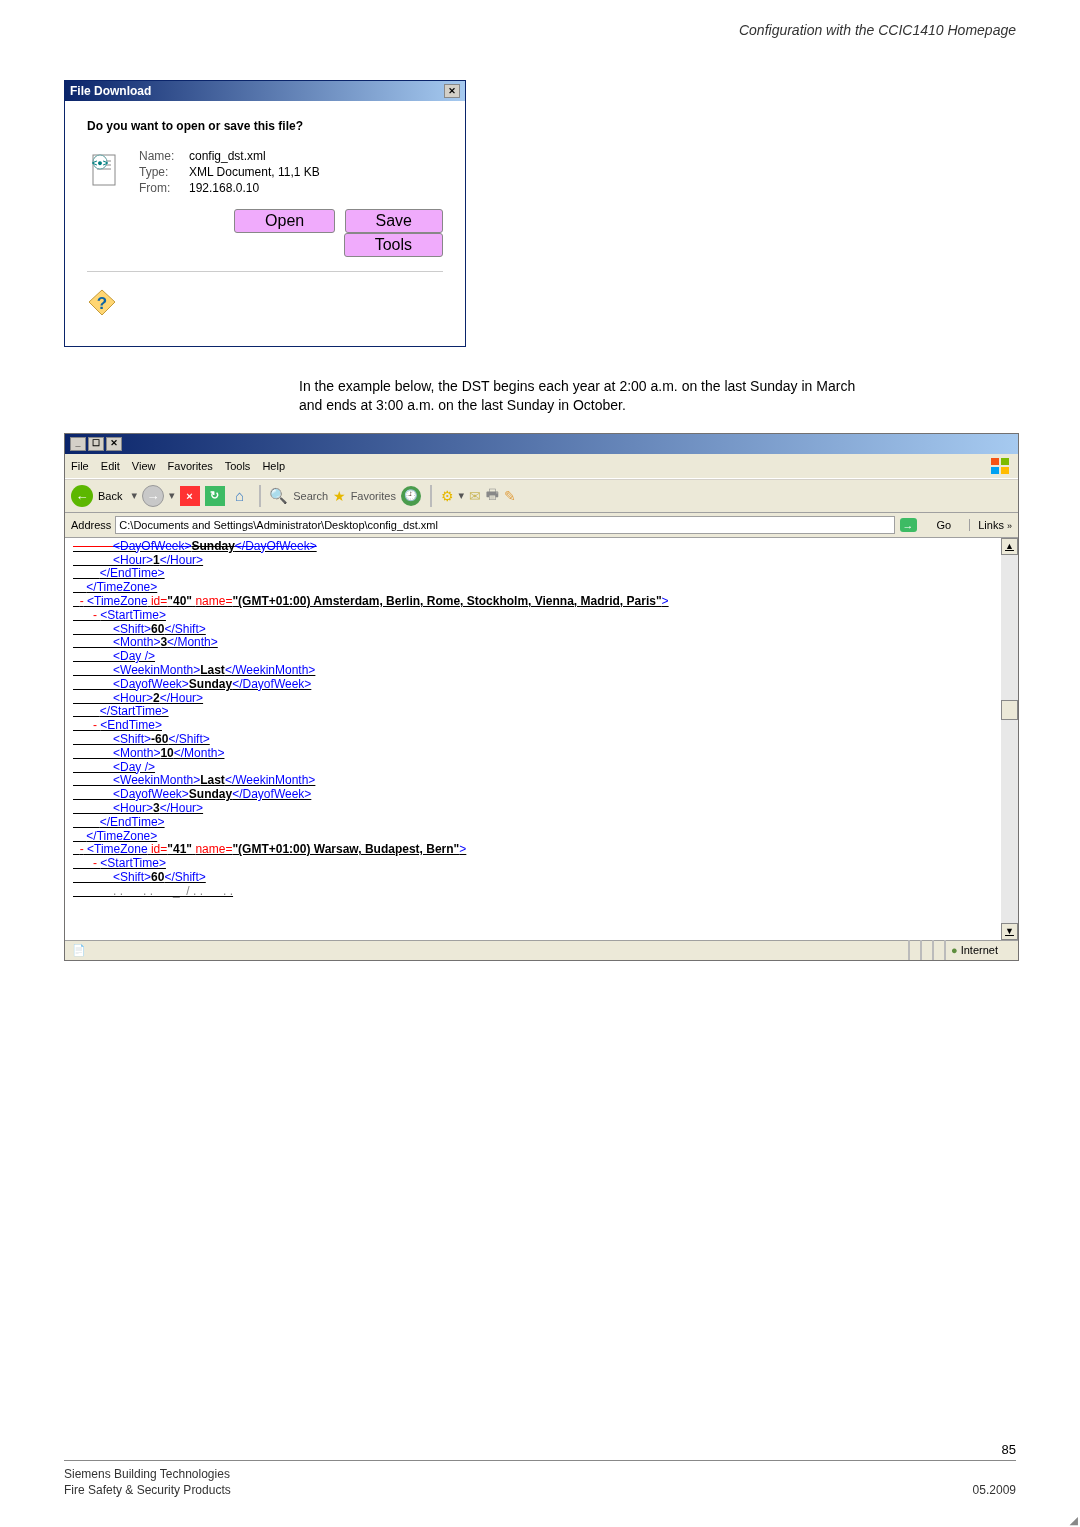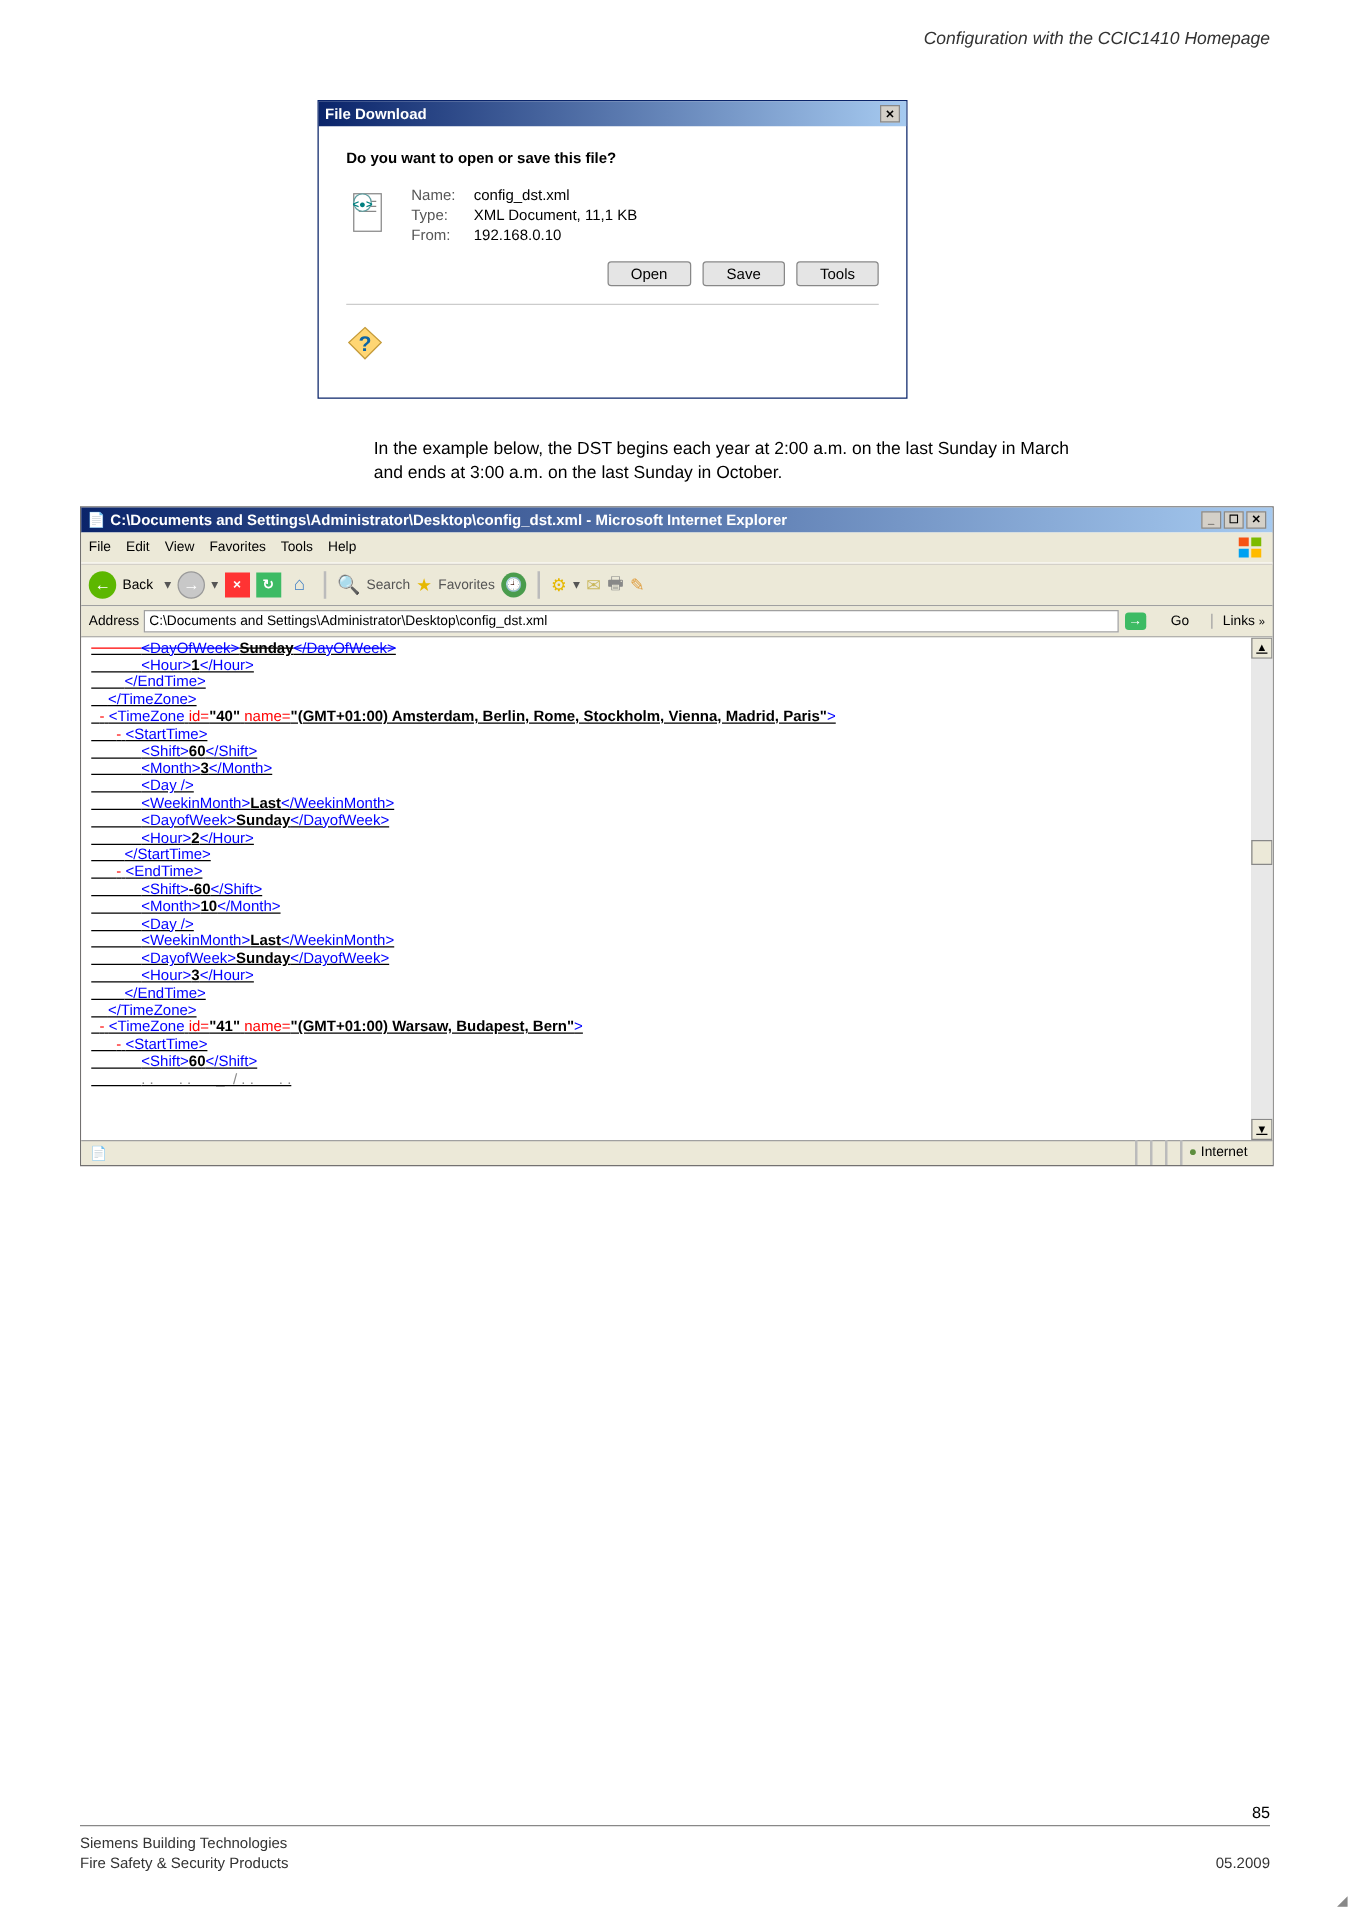--- a/index.html
+++ b/index.html
@@ -1,33 +1,33 @@
 <!DOCTYPE html>
 <html><head>
 <meta charset="utf-8">
 <style>
   * { box-sizing: border-box; margin: 0; padding: 0; }
   body { font-family: Arial, sans-serif; font-size: 13px; background: #fff; color: #000; width: 1080px; height: 1527px; position: relative; }
   .page { padding: 40px 64px 30px 64px; }
   .header-title { position: absolute; top: 22px; right: 64px; font-style: italic; font-size: 14px; color: #333; }
 
   
-  .dialog-wrapper { margin-left: 190px; margin-top: 40px; width: 472px; }
+  .dialog-wrapper { margin-top: 40px; width: 402px; }
   .file-dialog { border: 1px solid #0a246a; background: #fff; }
   .file-dialog-title { background: linear-gradient(to right,#0a246a,#a6caf0); color: #fff; padding: 3px 5px; display: flex; justify-content: space-between; align-items: center; font-size: 12px; font-weight: bold; }
   .file-dialog-title .close-btn { background: #d4d0c8; border: 1px solid #888; color: #000; width: 16px; height: 14px; font-size: 9px; font-weight: bold; display: flex; align-items: center; justify-content: center; line-height: 1; }
   .file-dialog-body { padding: 18px 22px 12px 22px; color: #000; font-size: 12px; }
   .file-question { font-weight: bold; margin-bottom: 16px; }
   .file-info-row { display: flex; align-items: flex-start; }
   .file-icon { width: 34px; height: 38px; margin-right: 18px; margin-top: 2px; }
   .file-details { flex: 1; }
   .file-details-row { display: flex; margin-bottom: 2px; }
   .file-details-label { width: 50px; color: #555; }
   .file-buttons { text-align: right; margin-top: 14px; margin-bottom: 14px; }
-  .file-buttons button { padding: 2px 18px; margin-left: 6px; background: #e5e5e5; border: 1px solid #888; border-radius: 3px; font-size: 12px; }
+  .file-buttons button { padding: 2px 30px; margin-left: 6px; background: #f0abfc; border: 1px solid #888; border-radius: 3px; font-size: 16px; }
   .file-footer { border-top: 1px solid #ccc; padding-top: 16px; display: flex; align-items: flex-start; padding-bottom: 16px; }
   .file-footer .q-icon { width: 30px; height: 30px; margin-right: 12px; }
   .file-footer .warn-text { font-size: 11px; line-height: 1.35; color: #555; }
   .file-footer .risk-link { text-decoration: underline; color: #555; }
 
   .explain { margin: 30px 0 18px 235px; width: 560px; font-family: Arial, sans-serif; font-size: 14px; line-height: 1.35; }
 
   
   .ie-window { margin-left: 0; width: 955px; margin-top: 4px; border: 1px solid #737170; }
   .ie-title { background: linear-gradient(to right,#0a246a,#a6caf0); color: #fff; padding: 3px 5px; display: flex; justify-content: space-between; align-items: center; font-size: 12px; font-weight: bold; }
@@ -142,21 +142,20 @@
           </div>
         </div>
       </div>
     </div>
   </div>
 
   <div class="explain">In the example below, the DST begins each year at 2:00 a.m. on the last Sunday in March and ends at 3:00 a.m. on the last Sunday in October.</div>
 
   <div class="ie-window">
     <div class="ie-title">
-      <span><span>📄</span> <span>C:\Documents and Settings\Administrator\Desktop\config_dst.xml - Microsoft Internet Explorer</span></span>
       <span class="ie-wbtns">
         <span>_</span>
         <span>☐</span>
         <span>✕</span>
       </span>
     </div>
     <div class="ie-menu">
       <span class="ie-menu-items">
         <span>File</span>
         <span>Edit</span>

